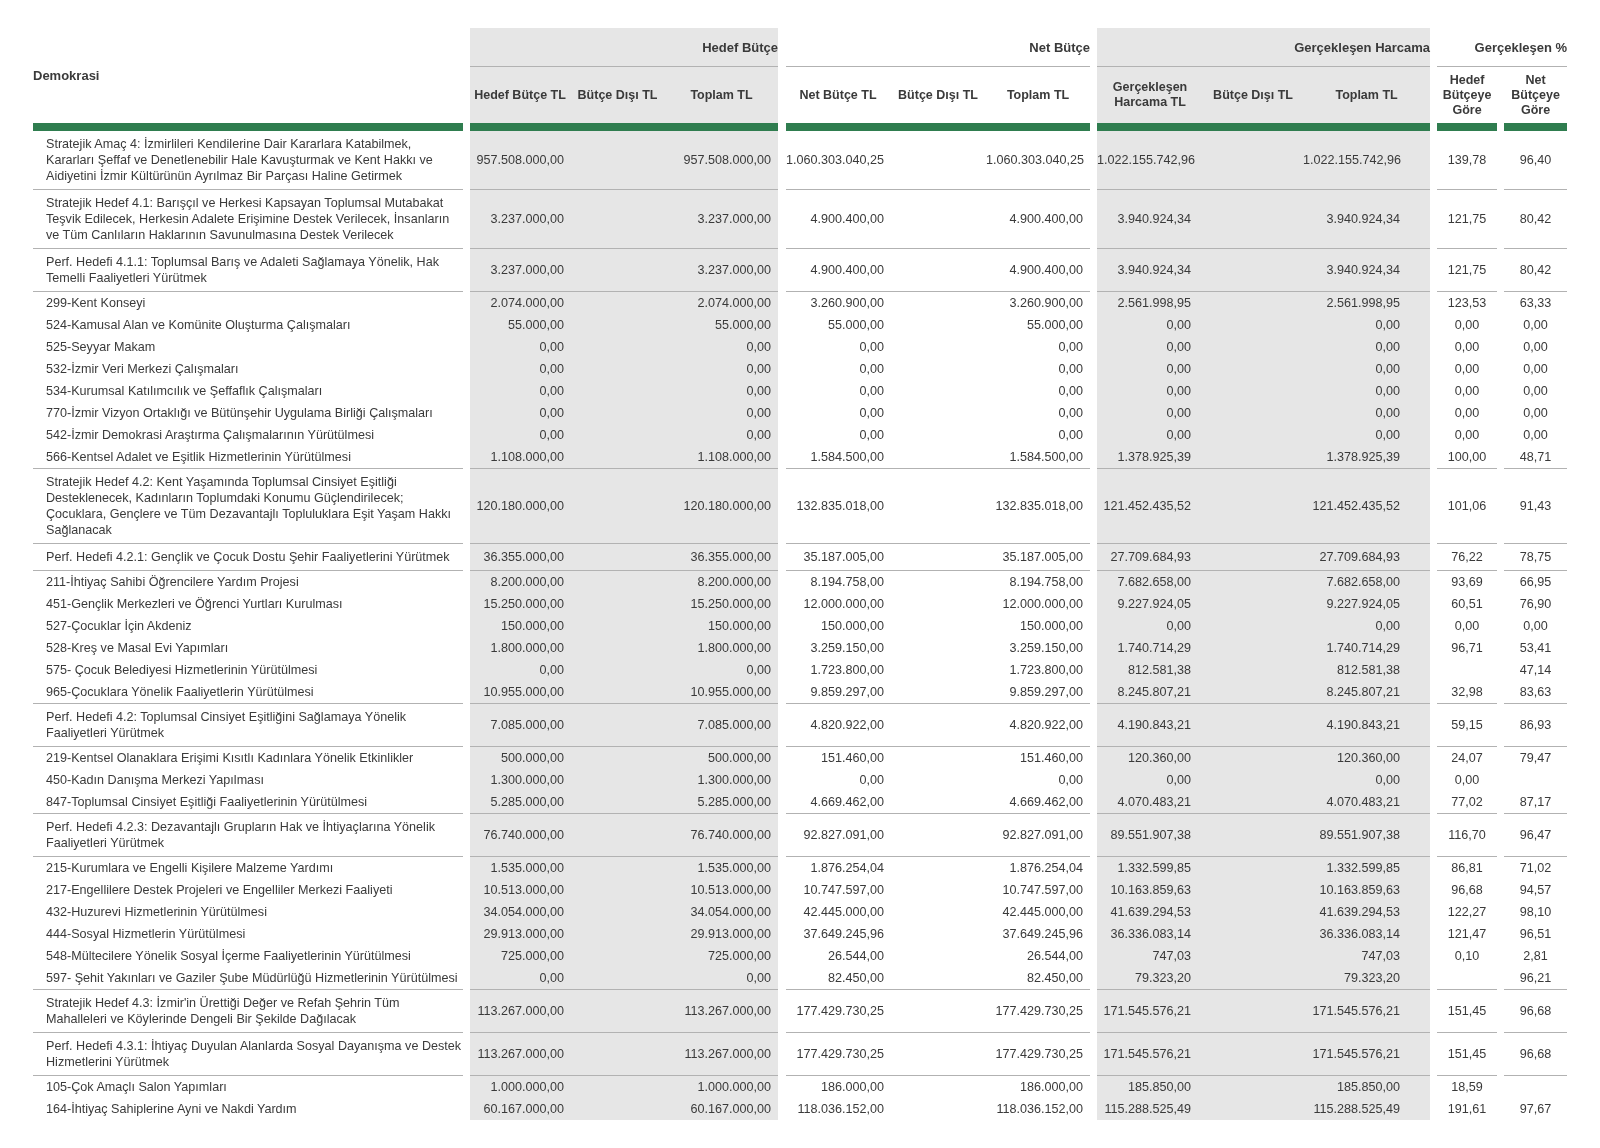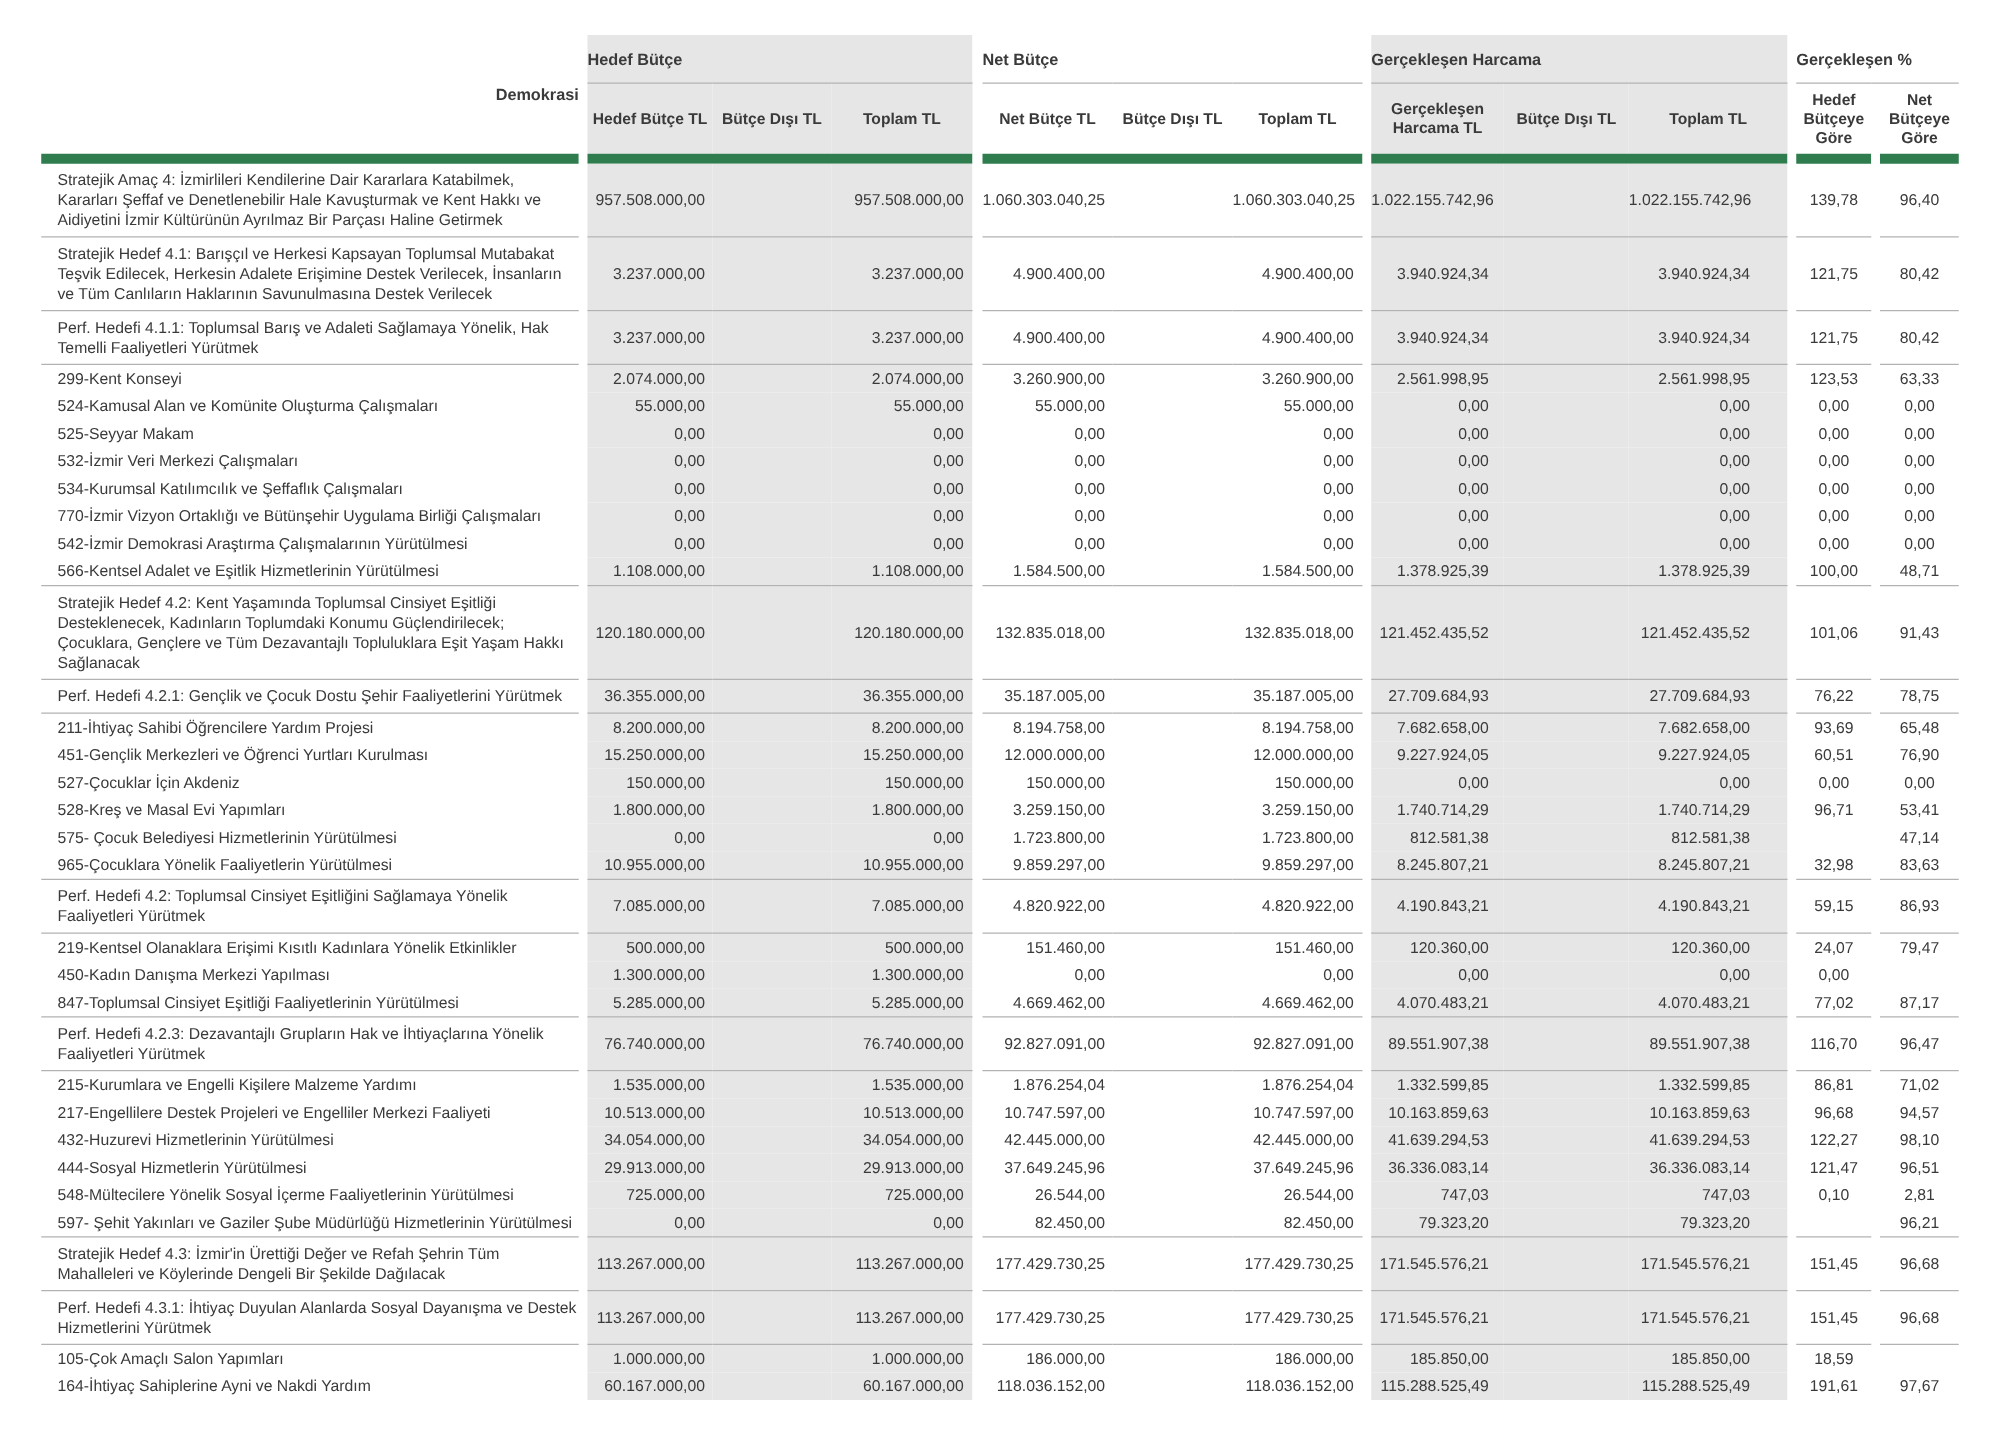--- a/index.html
+++ b/index.html
@@ -20,23 +20,23 @@
     border-collapse:collapse;
     table-layout:fixed;
     width:1534px;
     font-size:12.6px;
   }
   th,td{vertical-align:middle;padding:0;margin:0;}
   th{font-weight:bold;}
   .gray{background:var(--gray);}
   .sp{background:#ffffff;}
   
-  .labelhead{text-align:right;font-size:13px;}
+  .labelhead{text-align:left;font-size:13px;}
   .gtitle{
-    text-align:left;height:38px;font-size:13px;
+    text-align:right;height:38px;font-size:13px;
     border-bottom:1px solid var(--line);
   }
   .sub{
     text-align:center;height:56px;line-height:15px;font-size:12.5px;
   }
   tr.greenbar td{height:8px;}
   tr.greenbar td.gbar{background:var(--green);}
   
   td.label{text-align:left;padding-left:13px;line-height:16px;}
   td.num{text-align:right;padding-right:6px;white-space:nowrap;}
@@ -375,21 +375,21 @@
           <td class="num">8.194.758,00</td>
           <td class="num"></td>
           <td class="num pr1">8.194.758,00</td>
           <td class="sp"></td>
           <td class="num gray pr3a">7.682.658,00</td>
           <td class="num gray"></td>
           <td class="num gray pr3">7.682.658,00</td>
           <td class="sp"></td>
           <td class="pct">93,69</td>
           <td class="sp"></td>
-          <td class="pct">65,48</td>
+          <td class="pct">66,95</td>
         </tr>
         <tr class="activity">
           <td class="label">451-Gençlik Merkezleri ve Öğrenci Yurtları Kurulması</td>
           <td class="sp"></td>
           <td class="num gray">15.250.000,00</td>
           <td class="num gray"></td>
           <td class="num gray pr1">15.250.000,00</td>
           <td class="sp"></td>
           <td class="num">12.000.000,00</td>
           <td class="num"></td>

